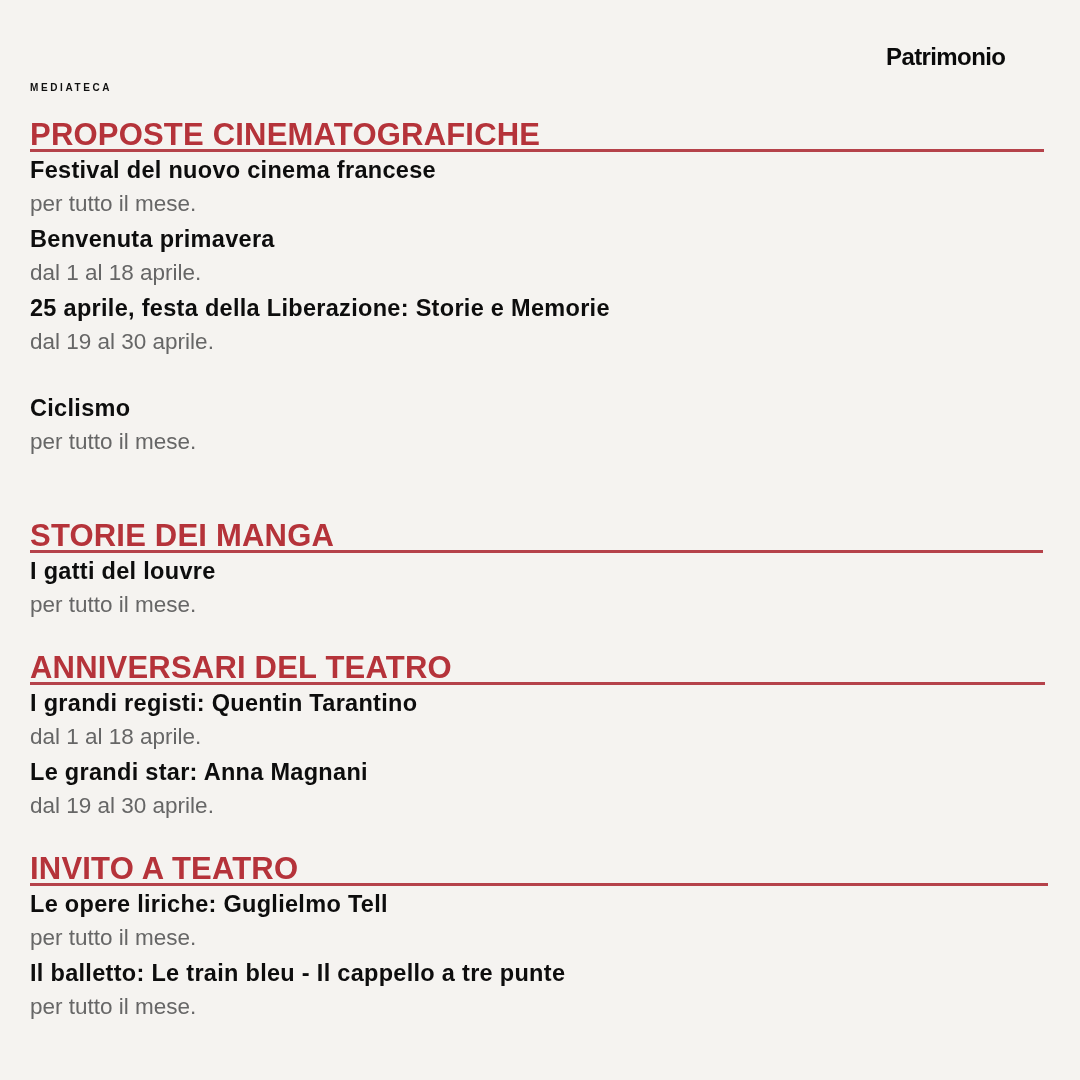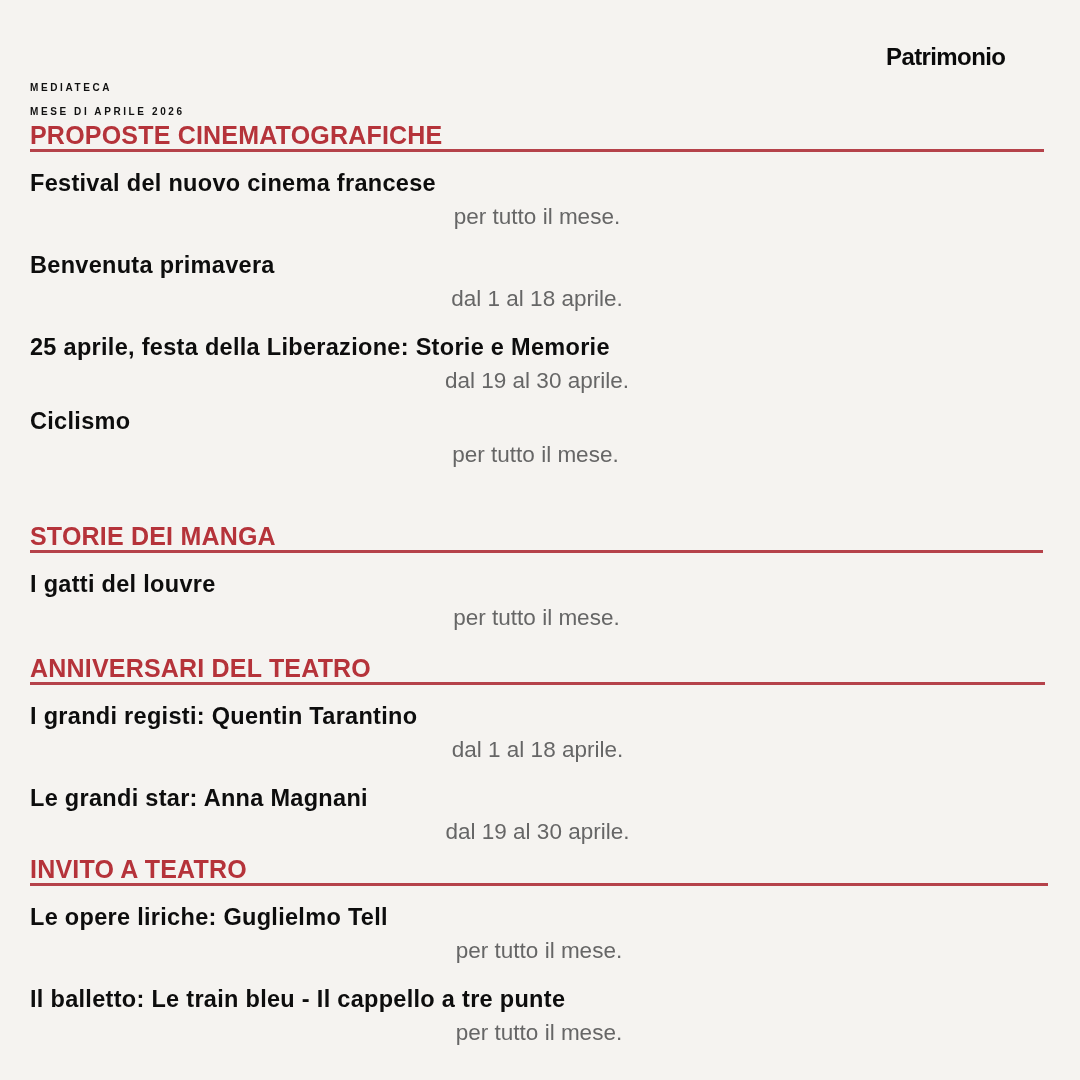--- a/index.html
+++ b/index.html
@@ -17,42 +17,41 @@
     line-height: 24px; color: #111; margin-top: 34px;
   }
   .brand {
     position: absolute; left: 886px; top: 43px;
     font-weight: bold; font-size: 24px; letter-spacing: -0.6px; color: #0a0a0a;
   }
   .section { position: absolute; left: 30px; }
   .section-title {
     display: block;
     color: #b5333a;
-    font-weight: bold; font-size: 25px;
+    font-weight: bold; font-size: 31px;
     line-height: 28px;
     padding-bottom: 0px;
     border-bottom: 3px solid #b5424a;
     white-space: nowrap;
     letter-spacing: 0.2px;
   }
   .item-title {
     font-weight: bold; font-size: 23.5px; color: #0d0d0d;
-    line-height: 34px; margin-top: 14px; letter-spacing: 0.3px;
+    line-height: 34px; margin-top: 1px; letter-spacing: 0.3px;
     white-space: nowrap;
   }
   .item-date {
-    font-size: 22.5px; color: #666; line-height: 34px; white-space: nowrap; text-align: center;
+    font-size: 22.5px; color: #666; line-height: 34px; white-space: nowrap;
   }
 </style>
 </head>
 <body>
 
 <div class="header-left">
   <div>MEDIATECA</div>
-  <div>MESE DI APRILE 2026</div>
 </div>
 <div class="brand">Patrimonio</div>
 
 <div class="section" style="top:121px; width:1014px;">
   <div class="section-title">PROPOSTE CINEMATOGRAFICHE</div>
   <div class="item-title">Festival del nuovo cinema francese</div>
   <div class="item-date">per tutto il mese.</div>
   <div class="item-title">Benvenuta primavera</div>
   <div class="item-date">dal 1 al 18 aprile.</div>
   <div class="item-title">25 aprile, festa della Liberazione: Storie e Memorie</div>

